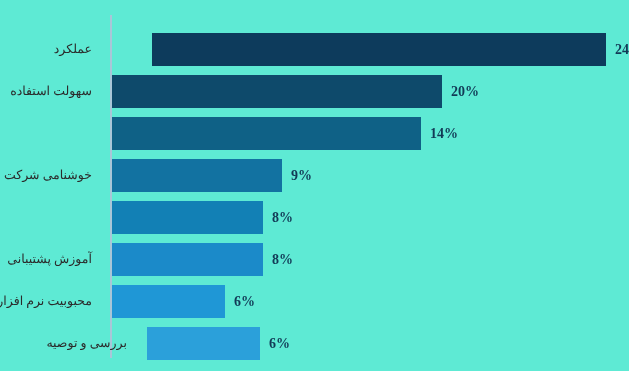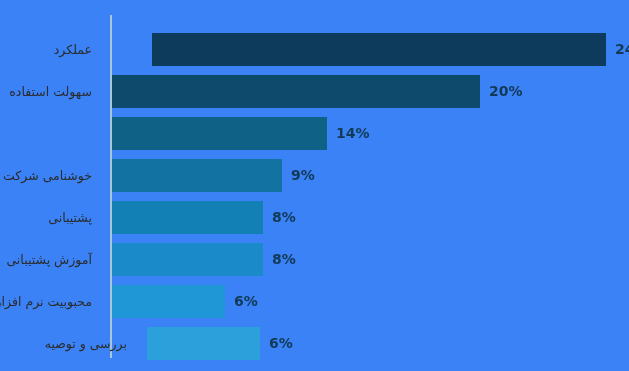--- a/index.html
+++ b/index.html
@@ -10,21 +10,22 @@
     width: 629px;
     height: 371px;
     background: #ffffff;
     font-family: "DejaVu Sans", "Liberation Sans", sans-serif;
     overflow: hidden;
   }
   #chart-root {
     position: relative;
     width: 629px;
     height: 371px;
-    background: #3b82f6;
+    background: #5eead4;
+    font-family: Liberation Serif, serif;
   }
   #plot-area {
     position: absolute;
     left: 0;
     top: 0;
     width: 629px;
     height: 371px;
   }
   .axis-line {
     position: absolute;
@@ -91,43 +92,42 @@
     <div class="bar-row" style="top:33px;">
       <div class="bar-label">عملکرد</div>
       <div class="bar-track" style="width:454px;margin-left:40px;">
         <div class="bar-rect" style="background:#0d3b5c;"></div>
         <div class="bar-value">24%</div>
       </div>
     </div>
 
     <div class="bar-row" style="top:75px;border-radius:11px;">
       <div class="bar-label">سهولت استفاده</div>
-      <div class="bar-track" style="width:368px;">
+      <div class="bar-track" style="width:330px;">
         <div class="bar-rect" style="background:#0e4a6b;"></div>
         <div class="bar-value">20%</div>
       </div>
     </div>
 
     <div class="bar-row" style="top:117px;">
-      <div class="bar-track" style="width:215px;">
+      <div class="bar-track" style="width:309px;">
         <div class="bar-rect" style="background:#0f6186;"></div>
         <div class="bar-value">14%</div>
       </div>
     </div>
 
     <div class="bar-row" style="top:159px;">
       <div class="bar-label">خوشنامی شرکت</div>
       <div class="bar-track" style="width:170px;">
         <div class="bar-rect" style="background:#1272a1;"></div>
         <div class="bar-value">9%</div>
       </div>
     </div>
 
     <div class="bar-row" style="top:201px;">
-      <div class="bar-label">پشتیبانی</div>
       <div class="bar-track" style="width:151px;">
         <div class="bar-rect" style="background:#1280b5;"></div>
         <div class="bar-value">8%</div>
       </div>
     </div>
 
     <div class="bar-row" style="top:243px;">
       <div class="bar-label">آموزش پشتیبانی</div>
       <div class="bar-track" style="width:151px;">
         <div class="bar-rect" style="background:#1b8ac9;"></div>

